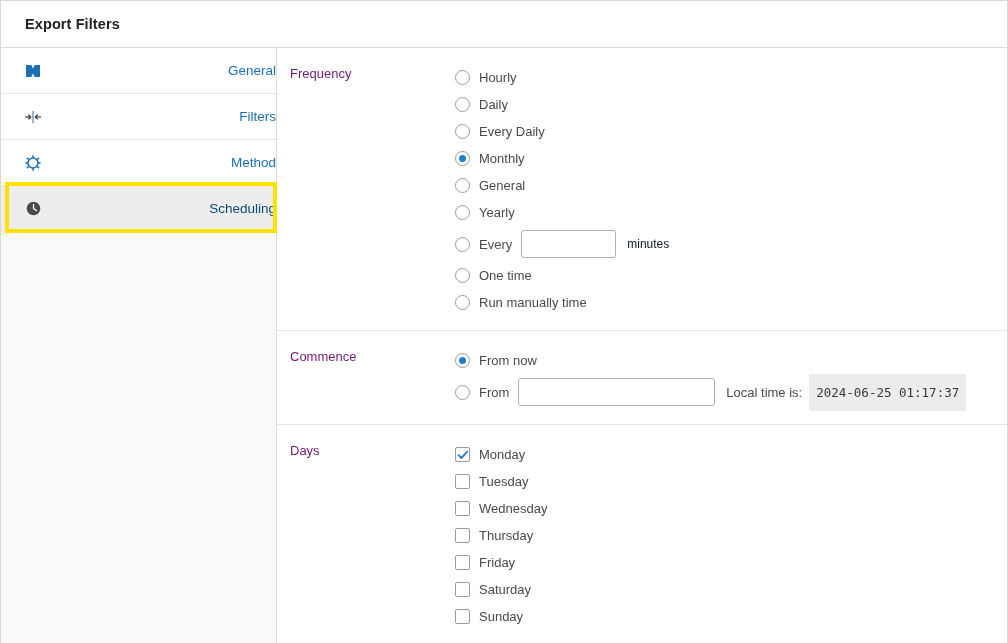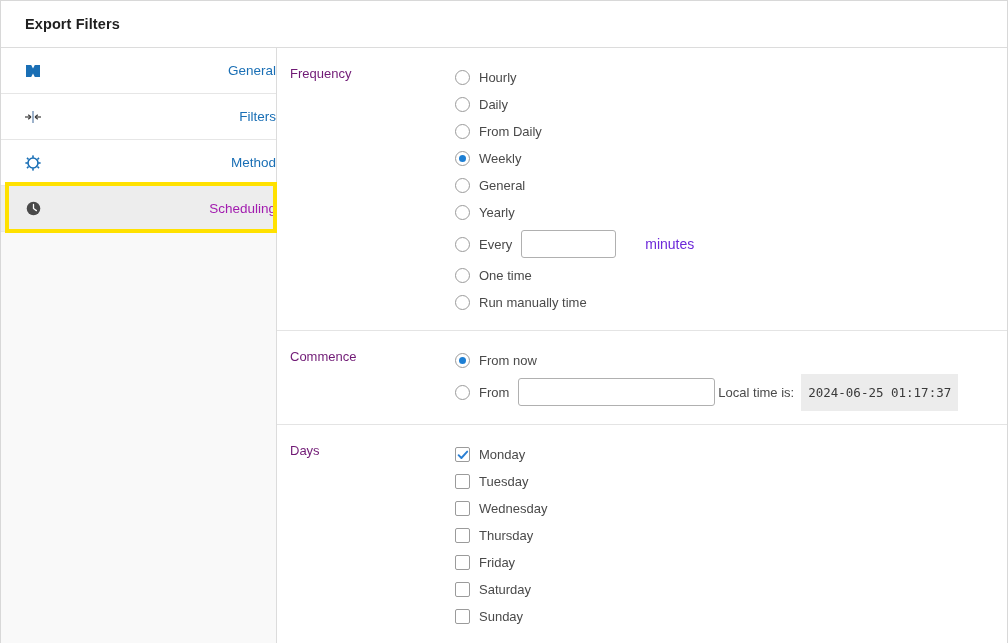--- a/index.html
+++ b/index.html
@@ -78,21 +78,21 @@
     justify-content: center;
     margin-right: 9px;
     flex: 0 0 20px;
   }
   .nav-label {
     font-size: 13.5px;
     color: #1a6fb5;
     line-height: 1;
   }
   .nav-item.selected .nav-label {
-    color: #a21caf;
+    color: #0c4a6e;
     margin-left: 32px;
   }
 
   
   .highlight-box {
     position: absolute;
     left: 4px;
     top: 134px;
     width: 272px;
     height: 51px;
@@ -196,32 +196,32 @@
     font-family: "Liberation Sans", sans-serif;
     font-size: 13px;
     color: #333;
     padding: 0 6px;
   }
   .input-minutes {
     width: 95px;
     margin-left: 9px;
   }
   .unit-label {
-    font-size: 14px;
-    color: #6d28d9;
-    margin-left: 29px;
+    font-size: 12px;
+    color: #0f172a;
+    margin-left: 11px;
   }
   .input-from {
     width: 197px;
     margin-left: 9px;
   }
   .localtime-label {
     font-size: 13px;
     color: #4a4a4a;
-    margin-left: 3px;
+    margin-left: 11px;
     white-space: nowrap;
   }
   .localtime-value {
     font-family: "DejaVu Sans Mono", monospace;
     font-size: 12.5px;
     color: #3a3a3a;
     background: #ececec;
     padding: 11px 7px;
     margin-left: 7px;
     white-space: nowrap;
@@ -311,26 +311,26 @@
             <span class="opt-label">Hourly</span>
           </div>
 
           <div class="opt-row">
             <span class="radio"></span>
             <span class="opt-label">Daily</span>
           </div>
 
           <div class="opt-row">
             <span class="radio"></span>
-            <span class="opt-label">From Daily</span>
+            <span class="opt-label">Every Daily</span>
           </div>
 
           <div class="opt-row">
             <span class="radio checked"></span>
-            <span class="opt-label">Weekly</span>
+            <span class="opt-label">Monthly</span>
           </div>
 
           <div class="opt-row">
             <span class="radio"></span>
             <span class="opt-label">General</span>
           </div>
 
           <div class="opt-row">
             <span class="radio"></span>
             <span class="opt-label">Yearly</span>

